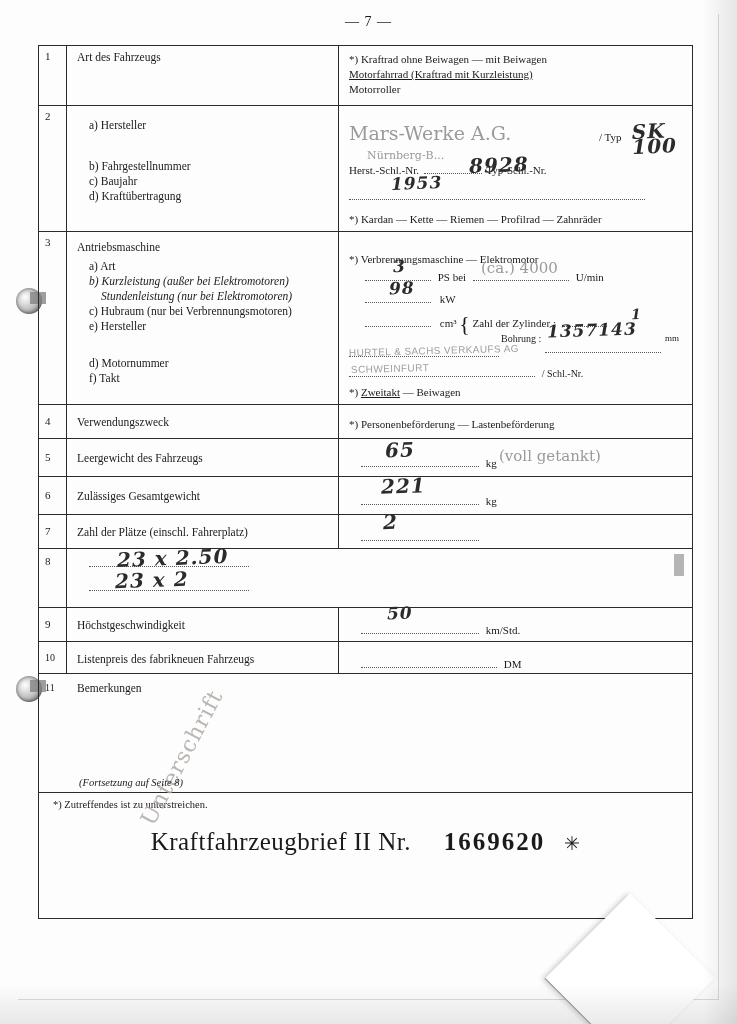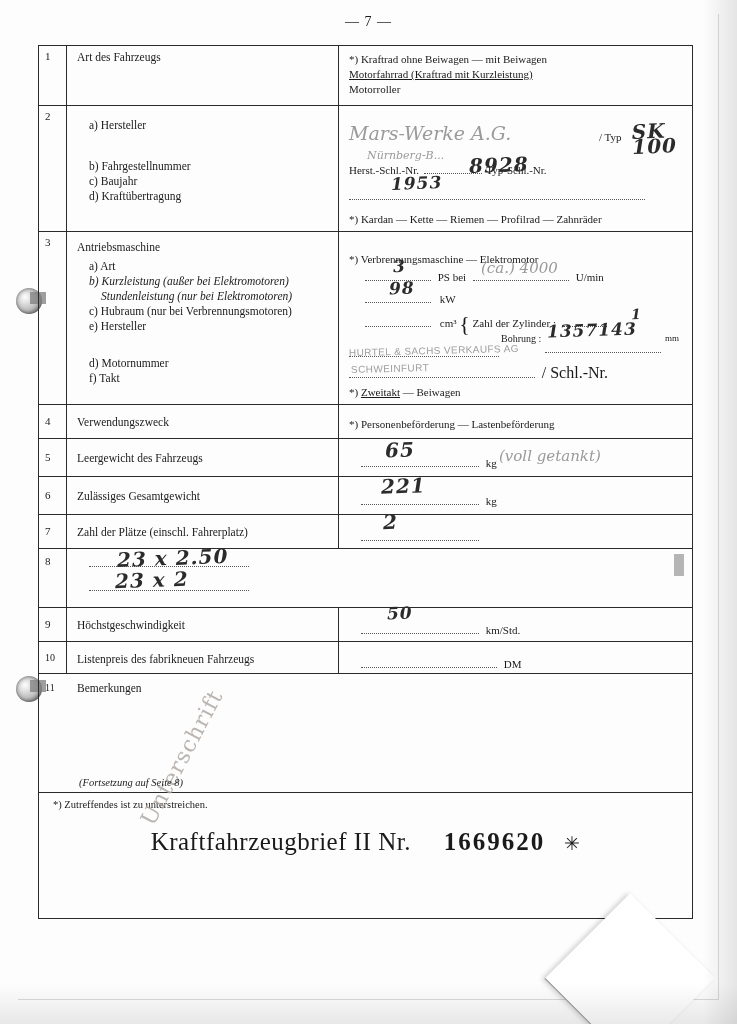--- a/index.html
+++ b/index.html
@@ -142,21 +142,20 @@
     letter-spacing: 1px;
     transform: rotate(-2deg);
     display: inline-block;
   }
   .hw.big { font-size: 20px; }
   .hw.mid { font-size: 17px; }
   .hw.sm { font-size: 14px; }
   .faint {
     color: #9a9a9a;
     font-family: "DejaVu Serif", serif;
-    font-style: italic;
   }
   .stamp {
     color: #8e8e8e;
     font-family: "Liberation Sans", sans-serif;
     font-size: 10px;
     letter-spacing: .4px;
     transform: rotate(-1.5deg);
     display: inline-block;
     opacity: .85;
   }
@@ -312,21 +311,21 @@
         <span class="abs" style="left:316px; top:16px; font-size:9px;">mm</span>
         <span class="abs hw mid" style="left:198px; top:8px;">1357143</span>
       </div>
 
       <div style="position:relative;height:20px;">
         <span class="dots" style="width:150px;"></span>
         <span class="abs stamp" style="left:0px; top:-2px;">HURTEL &amp; SACHS VERKAUFS AG</span>
       </div>
       <div style="position:relative;height:20px;">
         <span class="dots" style="width:186px;"></span>
-        <span style="font-size:16px;margin-left:4px;">/ Schl.-Nr.</span>
+        <span style="font-size:10px;margin-left:4px;">/ Schl.-Nr.</span>
         <span class="abs stamp" style="left:2px; top:-4px;">SCHWEINFURT</span>
       </div>
       <div><span class="star">*) </span><span class="u">Zweitakt</span><span> — Beiwagen</span></div>
     </div>
   </div>
 
   <div class="row" style="height:34px;">
     <div class="num" style="padding-top:10px;">4</div>
     <div class="left" style="padding-top:10px;">Verwendungszweck</div>
     <div class="right" style="padding-top:12px;">*) Personenbeförderung — Lastenbeförderung</div>

